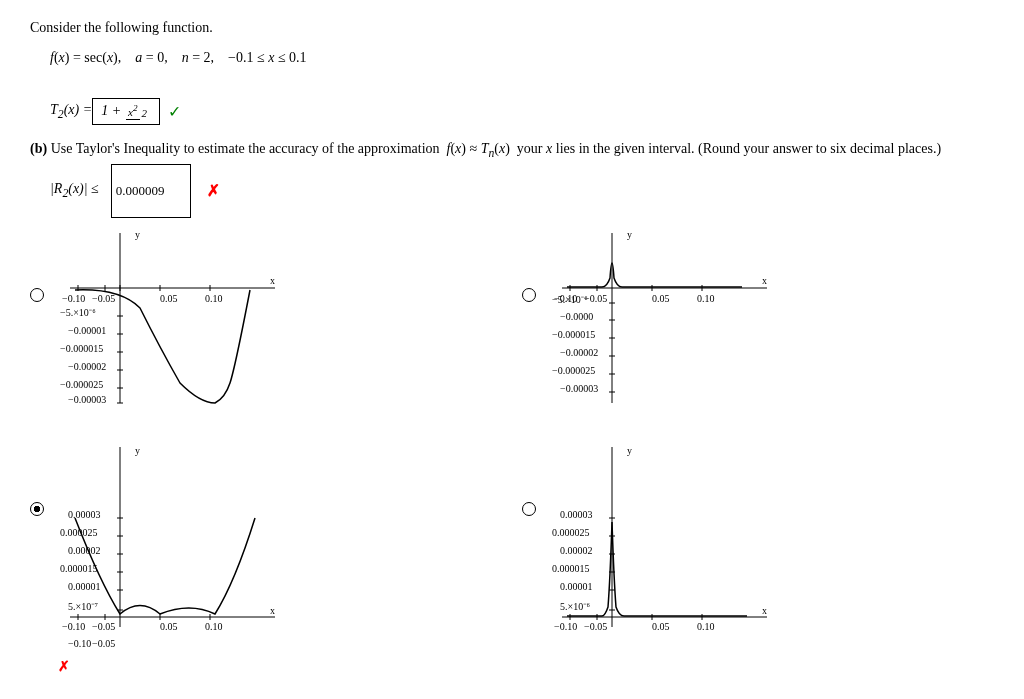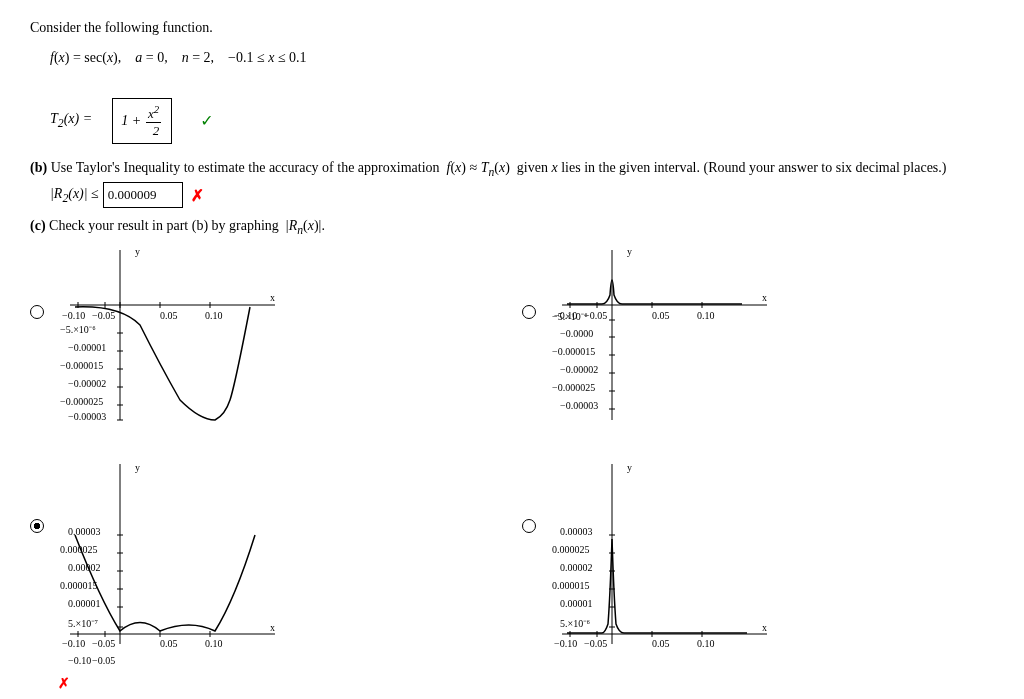--- a/index.html
+++ b/index.html
@@ -16,46 +16,46 @@
     .bold { font-weight: bold; }
     .underline { }
     
     .part-a { margin-bottom: 10px; }
     .part-b { margin-bottom: 10px; }
     .part-c { margin-bottom: 10px; }
 
     .formula-box {
       display: inline-flex;
       align-items: center;
-      gap: 20px;
+      gap: 0;
       margin: 6px 0 6px 20px;
     }
     .box-outline {
       border: 1px solid #000;
       padding: 4px 8px;
       display: inline-flex;
       align-items: center;
       gap: 3px;
       font-style: italic;
     }
     .fraction {
       display: inline-flex;
-      flex-direction: column;
+      flex-direction: row;
       align-items: flex-end;
-      font-size: 13px;
+      font-size: 11px;
       margin: 0 2px;
     }
     .fraction .numerator { border-bottom: 1px solid #000; padding: 0 2px; line-height: 1.2; }
     .fraction .denominator { padding: 0 2px; line-height: 1.2; }
     .checkmark { color: green; font-size: 16px; margin-left: 8px; }
     .red-x { color: red; font-size: 16px; margin-left: 4px; font-weight: bold; cursor: pointer; }
 
     .answer-input {
       border: 1px solid #000;
-      padding: 4px 4px;
+      padding: 18px 4px;
       font-size: 13px;
       width: 80px;
       font-family: inherit;
     }
 
     .graphs-container {
       display: grid;
       grid-template-columns: 1fr 1fr;
       grid-template-rows: auto auto;
       gap: 10px 20px;
@@ -113,36 +113,32 @@
       </span>
     </span>
     <span class="checkmark">✓</span>
   </div>
 </div>
 
 <div class="part-b" style="margin-top:8px;">
   <p>
     <span class="bold">(b)</span> Use <span class="underline">Taylor's Inequality</span> to estimate the accuracy of the approximation&nbsp;
     <span class="italic">f</span>(<span class="italic">x</span>) ≈ <span class="italic">T<sub>n</sub></span>(<span class="italic">x</span>)&nbsp;
-    <span>given</span> <span class="italic">x</span> lies in the given interval. (Round your answer to six decimal places.)
+    <span>your</span> <span class="italic">x</span> lies in the given interval. (Round your answer to six decimal places.)
   </p>
-  <div style="display:flex; align-items:center; margin-top:4px; margin-left:20px; gap:4px;">
+  <div style="display:flex; align-items:center; margin-top:4px; margin-left:20px; gap:12px;">
     <span style="font-style:italic;">
       |R<sub>2</sub>(x)| ≤
     </span>
     <input class="answer-input" type="text" value="0.000009" style="">
     <span class="red-x">✗</span>
   </div>
 </div>
 
 <div class="part-c" style="margin-top:10px;">
-  <p>
-    <span class="bold">(c)</span> Check your result in part (b) by graphing&nbsp;
-    |<span class="italic">R<sub>n</sub></span>(<span class="italic">x</span>)|.
-  </p>
 
   <div class="graphs-container">
 
     <div class="graph-wrapper">
       <div class="radio-btn"></div>
       <div class="graph-area">
         <svg width="230" height="200">
 
           <line x1="70" y1="5" x2="70" y2="175" stroke="#000" stroke-width="1"></line>
 

